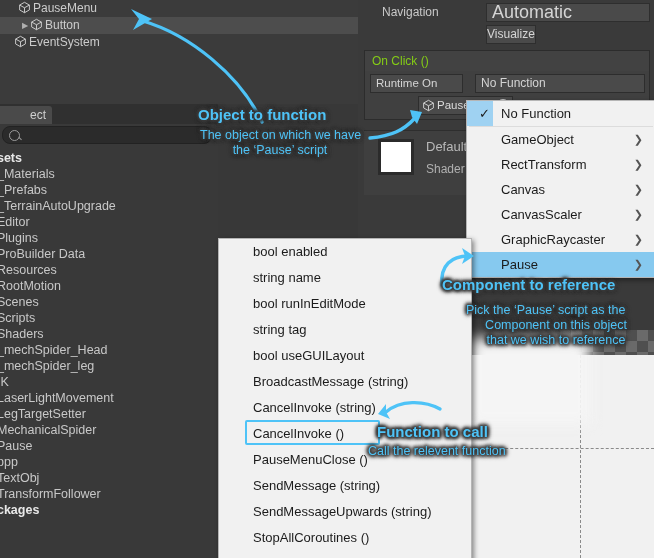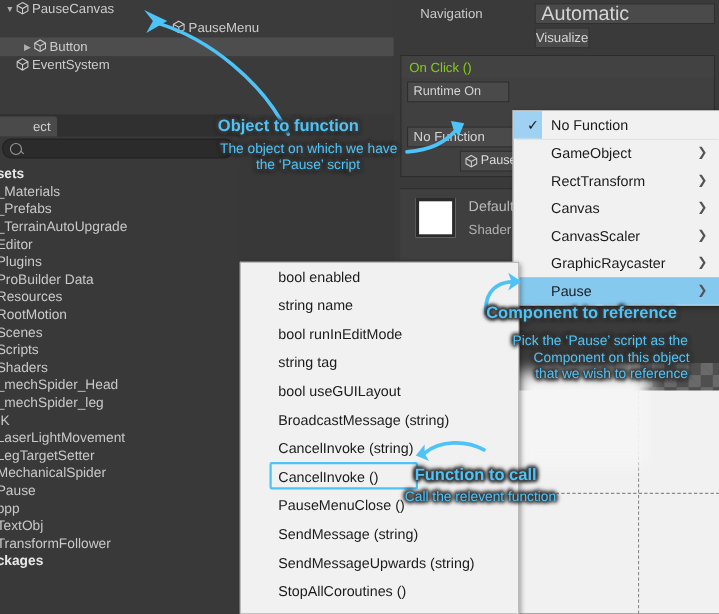--- a/index.html
+++ b/index.html
@@ -35,21 +35,21 @@
   #inspector{left:358px;top:0;width:296px;height:558px;background:#3a3a3a;}
   .insp-row{display:flex;align-items:center;height:20px;padding:2px 4px 0 6px;}
   .insp-label{width:104px;color:#c9c9c9;font-size:12px;margin-left:18px;}
   .insp-field{flex:1;height:17px;background:#4a4a4a;border:1px solid #2e2e2e;color:#d4d4d4;
               font-size:18px;line-height:17px;padding-left:5px;position:relative;}
   .insp-btn{height:17px;background:#4a4a4a;border:1px solid #2e2e2e;color:#d6d6d6;font-size:12px;
             line-height:17px;text-align:center;}
 
   #onclickbox{margin:6px 4px 0 6px;border:1px solid #2c2c2c;background:#404040;}
   #onclickhdr{height:20px;line-height:20px;padding-left:7px;color:#84cc16;font-size:12px;background:#424242;}
-  #eventrow{display:flex;padding:3px 4px 0 5px;gap:22px;flex-direction:column;}
+  #eventrow{display:flex;padding:3px 4px 0 5px;gap:12px;}
   #runtimeOn{width:86px;height:17px;background:#4a4a4a;border:1px solid #2d2d2d;color:#d4d4d4;
              font-size:11.5px;line-height:17px;padding-left:5px;position:relative;}
   #nofuncField{flex:1;height:17px;background:#4a4a4a;border:1px solid #2d2d2d;color:#d4d4d4;
                font-size:12px;line-height:17px;padding-left:5px;position:relative;}
   #objrow{padding:3px 4px 4px 5px;}
   #objfield{width:90px;height:17px;background:#4a4a4a;border:1px solid #2d2d2d;color:#dcdcdc;
             font-size:11.5px;line-height:17px;display:flex;align-items:center;padding-left:3px;position:relative;margin-left:48px;}
   .picker{position:absolute;right:2px;top:2px;width:12px;height:12px;border-radius:50%;
           border:1.5px solid #c9c9c9;}
   .picker:after{content:"";position:absolute;left:3px;top:3px;width:4px;height:4px;border-radius:50%;background:#c9c9c9;}
@@ -101,25 +101,21 @@
                  2px 0 4px #3a3a3a,-2px 0 4px #3a3a3a,0 2px 4px #3a3a3a,0 -2px 4px #3a3a3a;}
   .anno-sub{font-size:12.5px;text-align:center;
      text-shadow:0 0 3px #3a3a3a,0 0 3px #3a3a3a,0 0 4px #3a3a3a,1px 1px 3px #3a3a3a,-1px -1px 3px #3a3a3a,
                  2px 0 4px #3a3a3a,-2px 0 4px #3a3a3a,0 2px 4px #3a3a3a,0 -2px 4px #3a3a3a;}
   svg.draw{position:absolute;left:0;top:0;width:654px;height:558px;pointer-events:none;}
 </style>
 </head>
 <body>
 
 <div class="panel" id="hierarchy">
-    <div class="hrow" style="padding-left: 4px;"><span class="fold">▼</span><svg class="cube" viewBox="0 0 16 16">
-        <path d="M8 1.6 14 5v6L8 14.4 2 11V5z" fill="none" stroke="#cccccc" stroke-width="1.2"></path>
-        <path d="M2 5l6 3.3L14 5M8 8.3v6.1" fill="none" stroke="#cccccc" stroke-width="1.2"></path>
-      </svg><span>PauseCanvas</span></div>
-    <div class="hrow" style="padding-left: 24px; text-align: center;"><span class="fold"></span><svg class="cube" viewBox="0 0 16 16">
+    <div class="hrow" style="padding-left: 8px;"><span class="fold"></span><svg class="cube" viewBox="0 0 16 16">
         <path d="M8 1.6 14 5v6L8 14.4 2 11V5z" fill="none" stroke="#cccccc" stroke-width="1.2"></path>
         <path d="M2 5l6 3.3L14 5M8 8.3v6.1" fill="none" stroke="#cccccc" stroke-width="1.2"></path>
       </svg><span>PauseMenu</span></div>
     <div class="hrow sel" style="padding-left: 20px;"><span class="fold">▶</span><svg class="cube" viewBox="0 0 16 16">
         <path d="M8 1.6 14 5v6L8 14.4 2 11V5z" fill="none" stroke="#cccccc" stroke-width="1.2"></path>
         <path d="M2 5l6 3.3L14 5M8 8.3v6.1" fill="none" stroke="#cccccc" stroke-width="1.2"></path>
       </svg><span>Button</span></div>
     <div class="hrow" style="padding-left: 4px;"><span class="fold"></span><svg class="cube" viewBox="0 0 16 16">
         <path d="M8 1.6 14 5v6L8 14.4 2 11V5z" fill="none" stroke="#cccccc" stroke-width="1.2"></path>
         <path d="M2 5l6 3.3L14 5M8 8.3v6.1" fill="none" stroke="#cccccc" stroke-width="1.2"></path>

